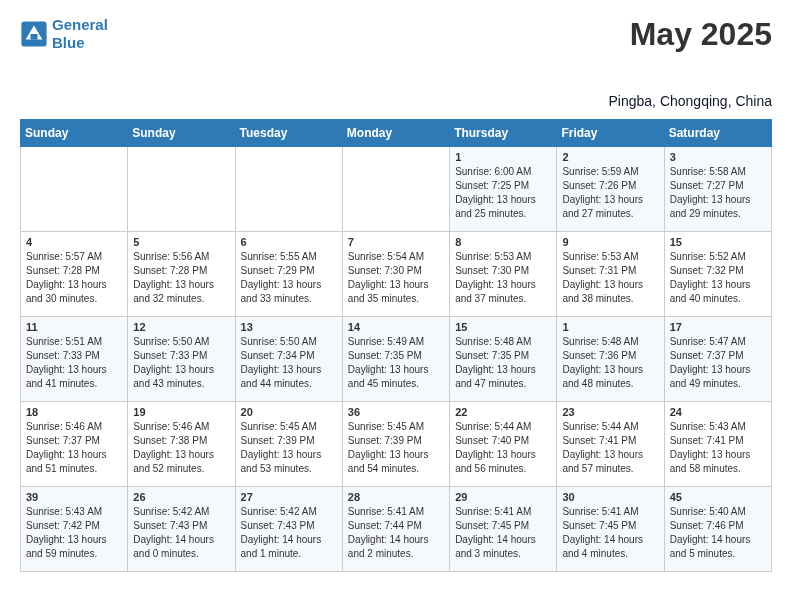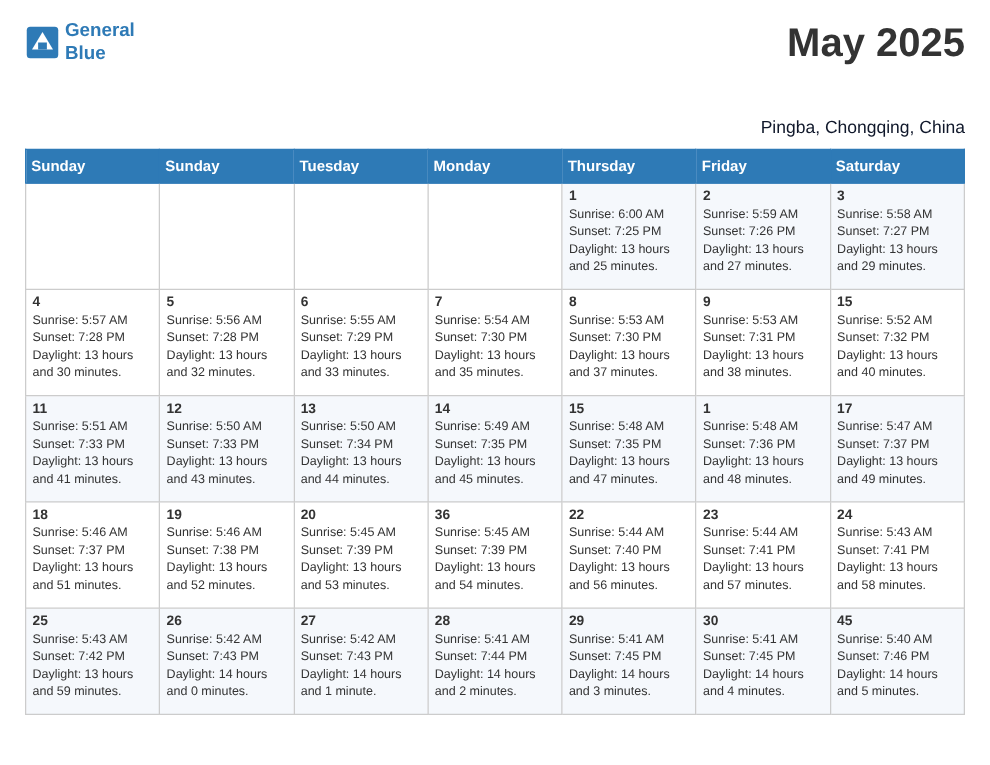--- a/index.html
+++ b/index.html
@@ -225,21 +225,21 @@
           <span class="day-number">23</span>
           <div class="day-info">Sunrise: 5:44 AM<br>Sunset: 7:41 PM<br>Daylight: 13 hours and 57 minutes.</div>
         </td>
         <td>
           <span class="day-number">24</span>
           <div class="day-info">Sunrise: 5:43 AM<br>Sunset: 7:41 PM<br>Daylight: 13 hours and 58 minutes.</div>
         </td>
       </tr>
       <tr>
         <td>
-          <span class="day-number">25</span>
+          <span class="day-number">39</span>
           <div class="day-info">Sunrise: 5:43 AM<br>Sunset: 7:42 PM<br>Daylight: 13 hours and 59 minutes.</div>
         </td>
         <td>
           <span class="day-number">26</span>
           <div class="day-info">Sunrise: 5:42 AM<br>Sunset: 7:43 PM<br>Daylight: 14 hours and 0 minutes.</div>
         </td>
         <td>
           <span class="day-number">27</span>
           <div class="day-info">Sunrise: 5:42 AM<br>Sunset: 7:43 PM<br>Daylight: 14 hours and 1 minute.</div>
         </td>

